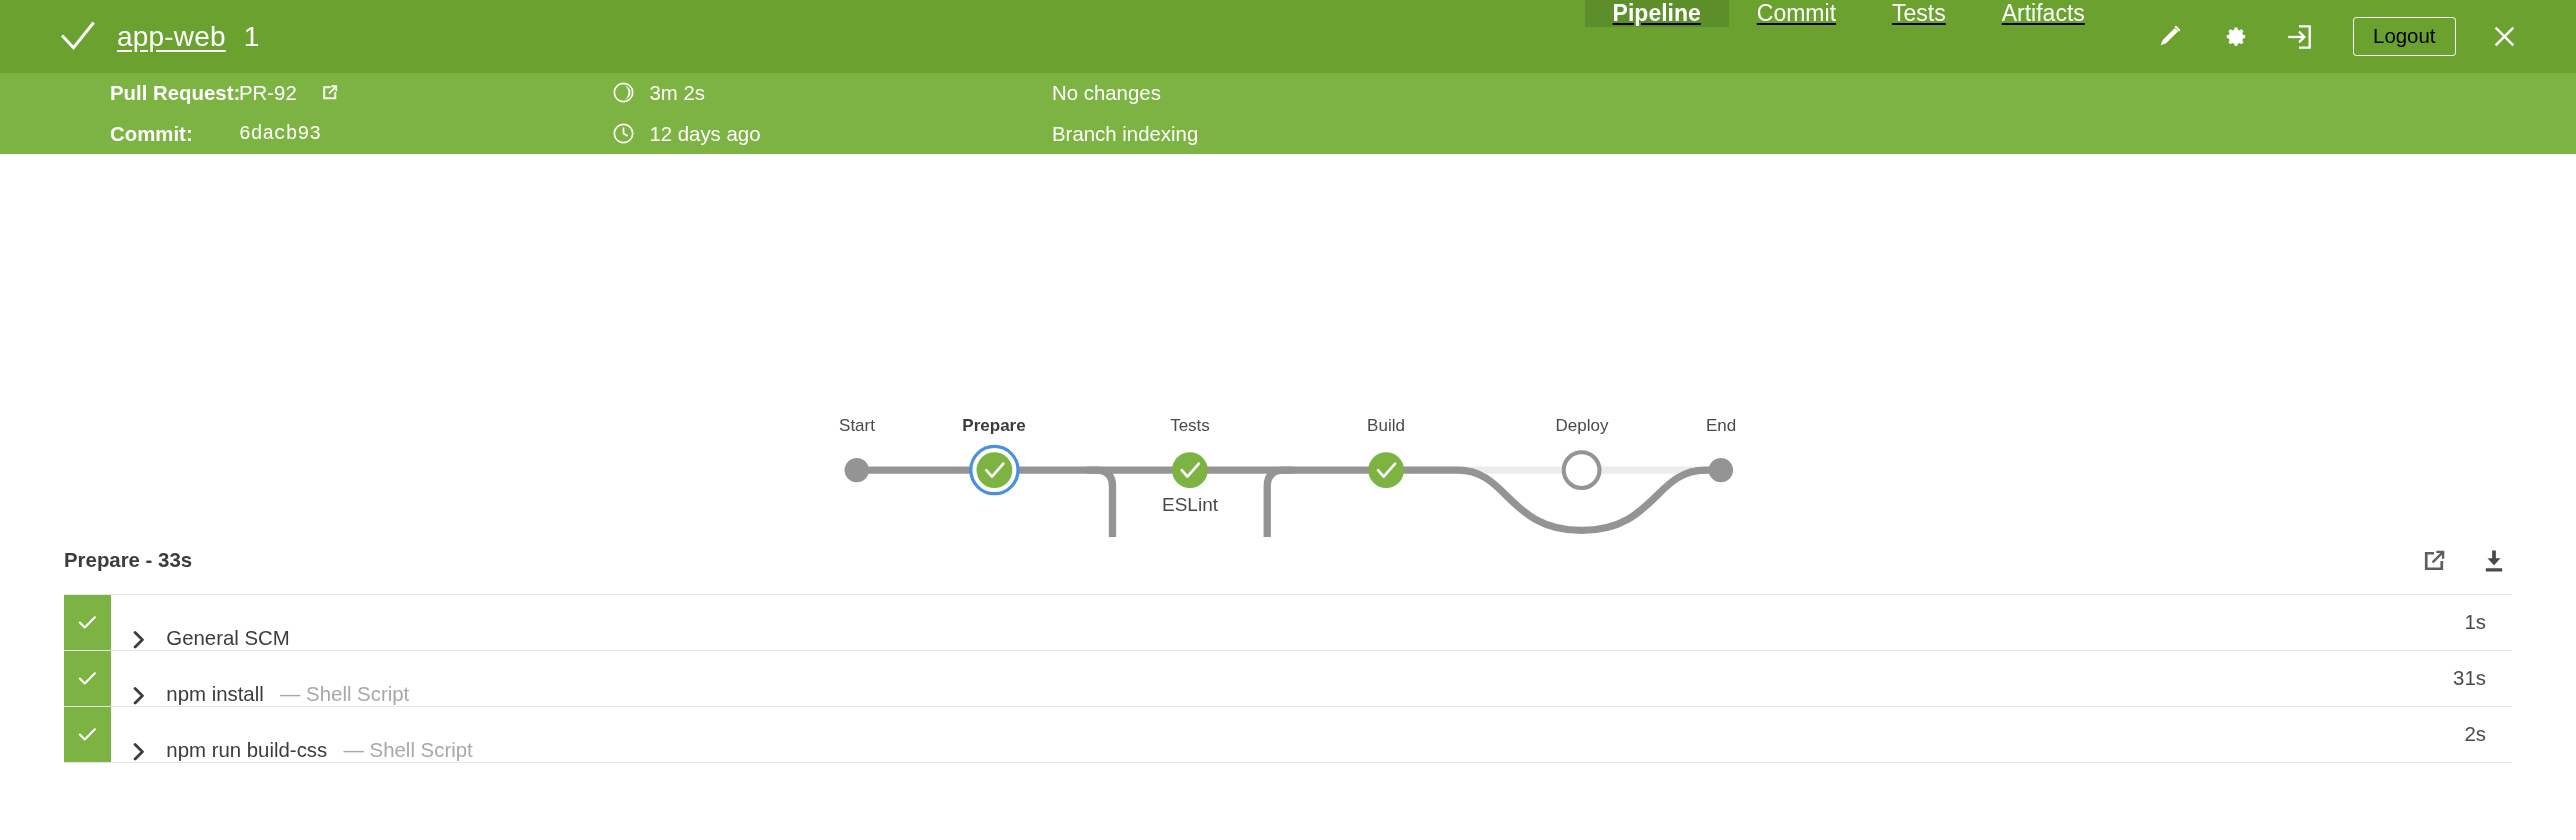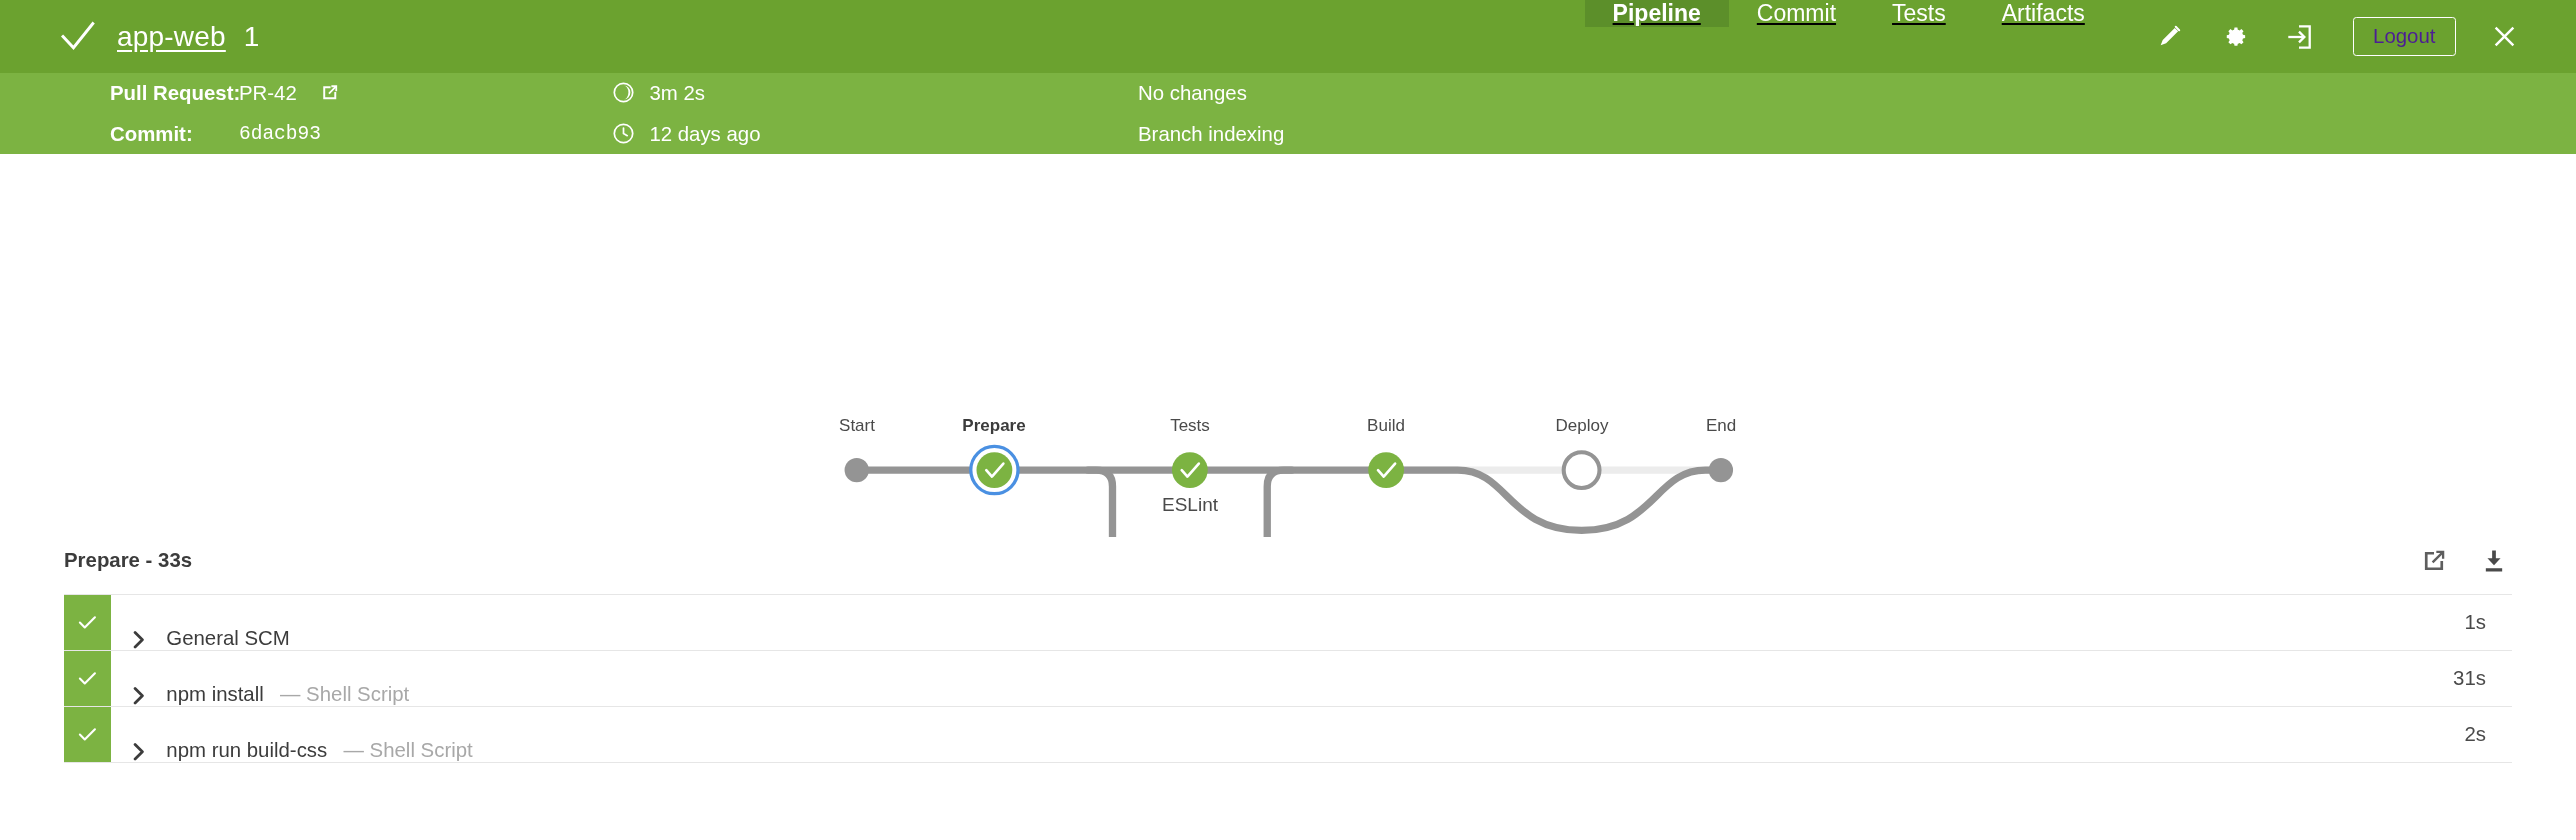--- a/index.html
+++ b/index.html
@@ -77,41 +77,41 @@
   .icon-btn {
     width: 42px; height: 42px;
     margin: 0 11.4px;
     display: flex; align-items: center; justify-content: center;
     cursor: pointer;
   }
   .icon-btn svg { display: block; }
   .logout-btn {
     border: 1.6px solid #ffffff;
     border-radius: 3.3px;
-    color: #4c1d95;
+    color: #000000;
     font-size: 20.4px;
     padding: 7.3px 19.5px;
     margin: 0 16.3px 0 21px;
     cursor: pointer;
     white-space: nowrap;
   }
 
   
   .infobar {
     height: 81px;
     background: #7cb342;
     color: #ffffff;
     display: flex;
     align-items: center;
     position: relative;
   }
   .info-col { position: absolute; margin-left: 48px; }
   .info-col-1 { left: 62px; }
   .info-col-2 { left: 564px; }
-  .info-col-3 { left: 1090px; }
+  .info-col-3 { left: 1004px; }
   .info-row {
     display: flex;
     align-items: center;
     height: 41px;
     font-size: 20.4px;
     white-space: nowrap;
   }
   .info-label { font-weight: bold; }
   .info-val { font-weight: normal; }
   .mono { font-family: "Liberation Mono", "DejaVu Sans Mono", monospace; font-size: 19.5px; }
@@ -278,21 +278,21 @@
       </svg>
     </div>
   </div>
 </div>
 
 <div class="infobar">
 
   <div class="info-col info-col-1">
     <div class="info-row">
       <span class="info-label w-label">Pull Request:</span>
-      <span class="info-val">PR-42</span>
+      <span class="info-val">PR-92</span>
       <span class="ext-ico-small">
         <svg width="19.5" height="19.5" viewBox="0 0 24 24" fill="none">
           <path d="M4 4 H13 V6.4 H6.4 V17.6 H17.6 V11 H20 V20 H4 Z" fill="#ffffff"></path>
           <path d="M14 4 H20 V10" stroke="#ffffff" stroke-width="2.2" fill="none"></path>
           <path d="M19.4 4.6 L11 13" stroke="#ffffff" stroke-width="2.2"></path>
         </svg>
       </span>
     </div>
     <div class="info-row">
       <span class="info-label w-label">Commit:</span>

